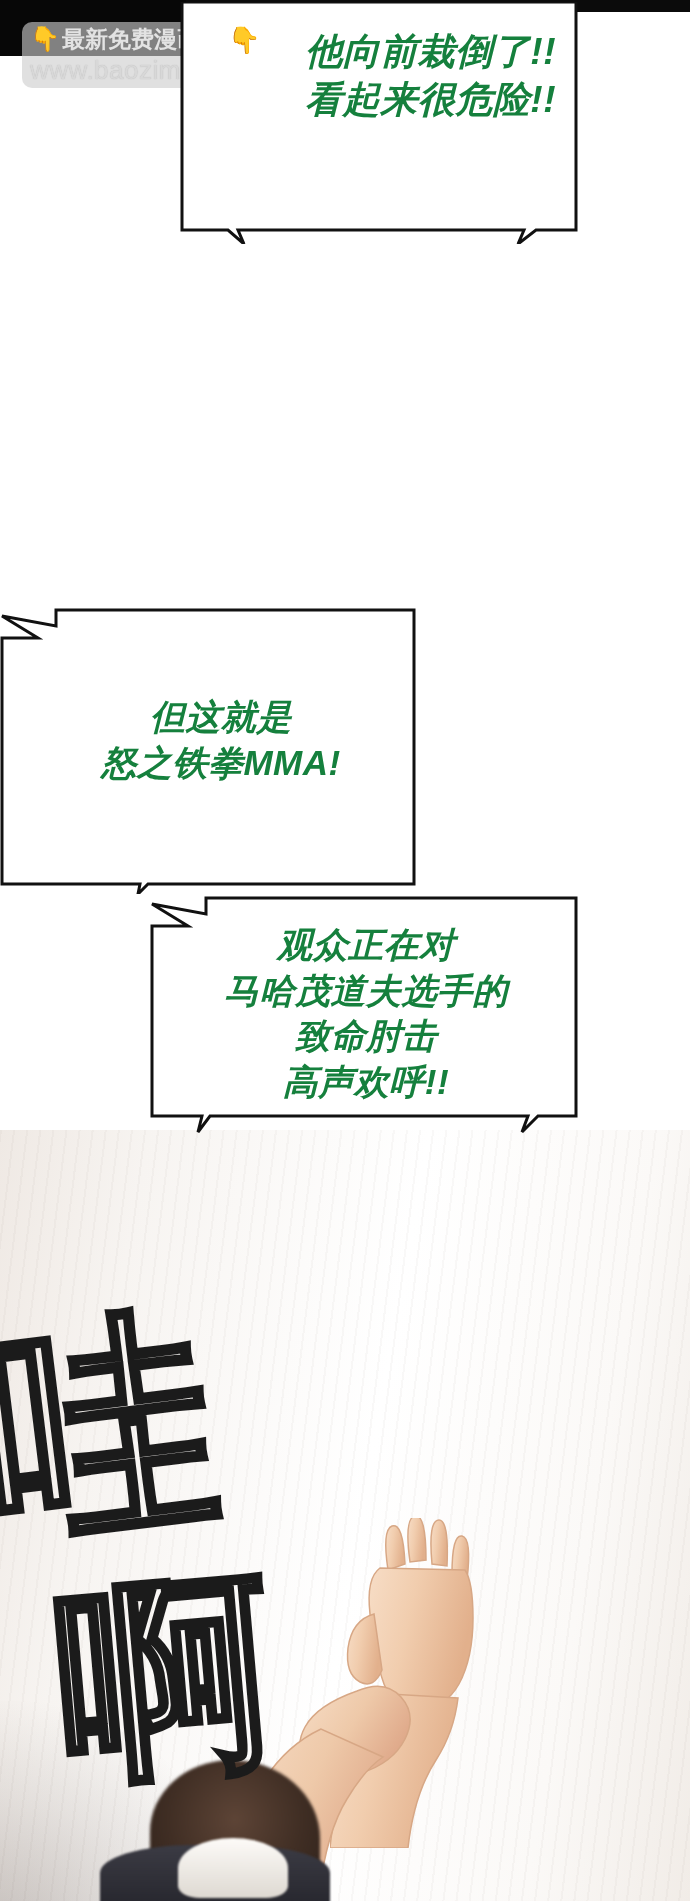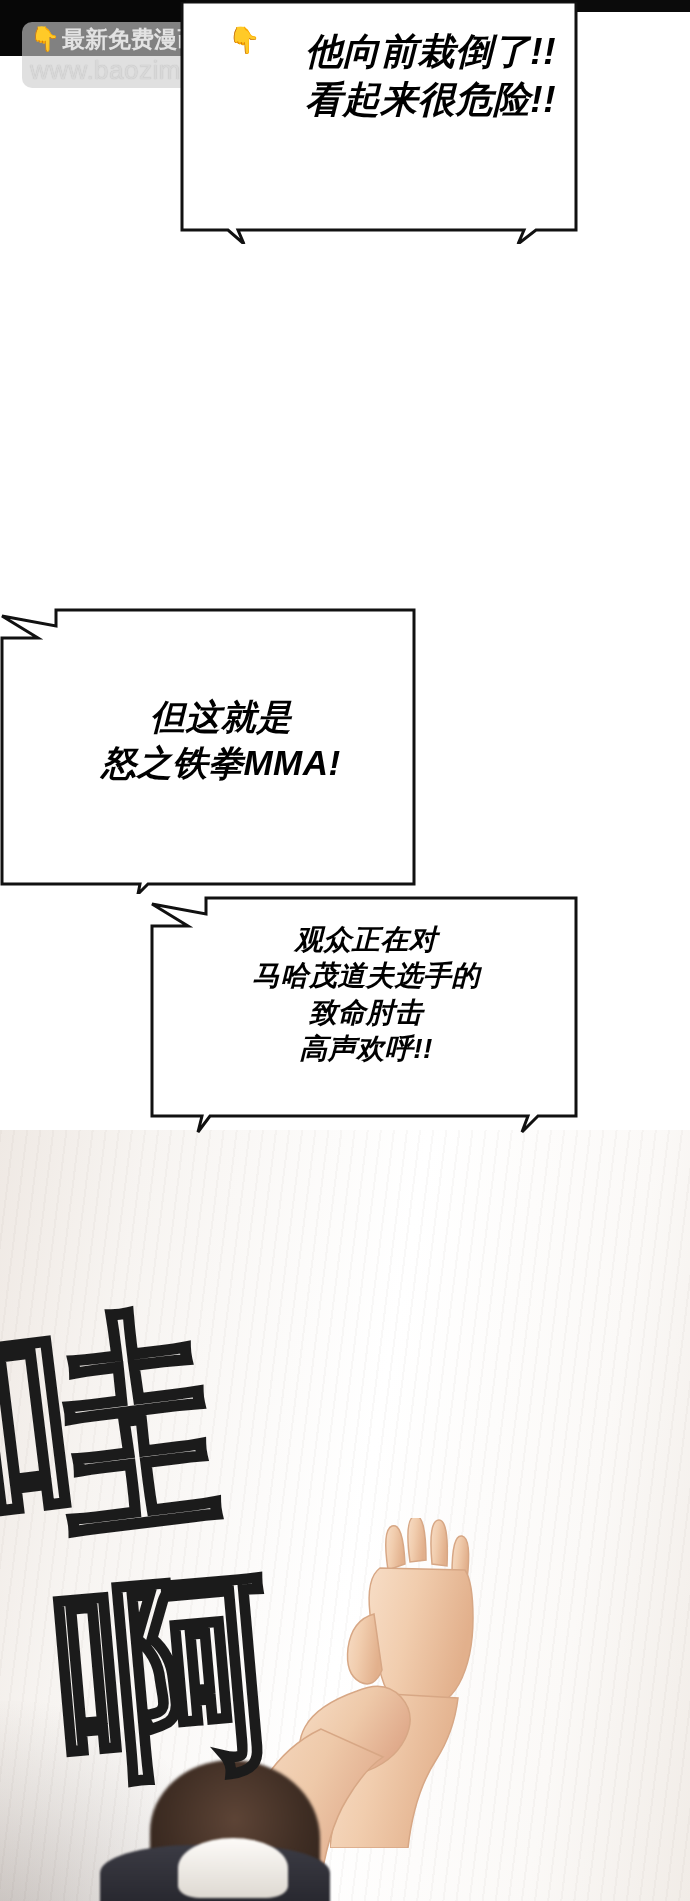--- a/index.html
+++ b/index.html
@@ -97,21 +97,21 @@
     height: 100%;
     display: block;
   }
   .bubble-text {
     position: absolute;
     width: 100%;
     box-sizing: border-box;
     z-index: 3;
     font-weight: bold;
     font-style: italic;
-    color: #000000;
+    color: #15803d;
     line-height: 1.30;
     white-space: pre-line;
     letter-spacing: 0.5px;
   }
 
   #bubble1 { left: 180px; top: 2px;  width: 398px; height: 242px; z-index: 4; }
   #bubble1 .bubble-text {
     top: 26px;
     right: 14px;
     width: auto;
@@ -127,21 +127,21 @@
     text-align: center;
     font-size: 35px;
     padding-left: 38px;
   }
 
   #bubble3 { left: 140px; top: 884px; width: 438px; height: 252px; z-index: 5; }
   #bubble3 .bubble-text {
     top: 38px;
     left: 0;
     text-align: center;
-    font-size: 28px;
+    font-size: 35px;
     padding-left: 14px;
   }
 
   
   .art {
     position: absolute;
     left: 0; top: 1130px;
     width: 690px; height: 771px;
     overflow: hidden;
     background: linear-gradient(100deg,#efe9e4 0%, #f7f4f1 18%, #ffffff 52%, #fbf9f7 80%, #f1ece7 100%);

